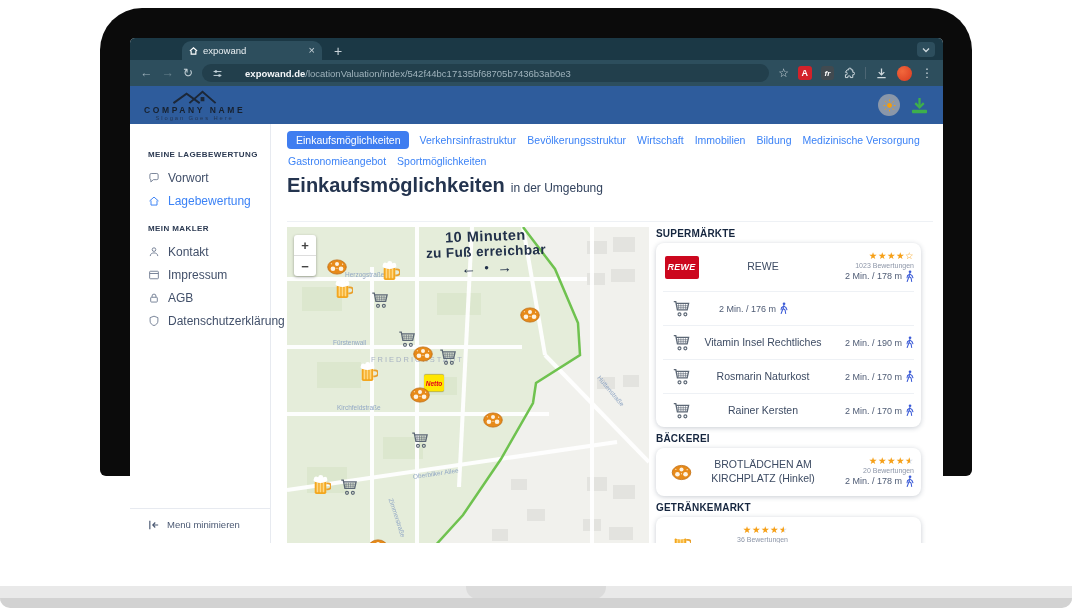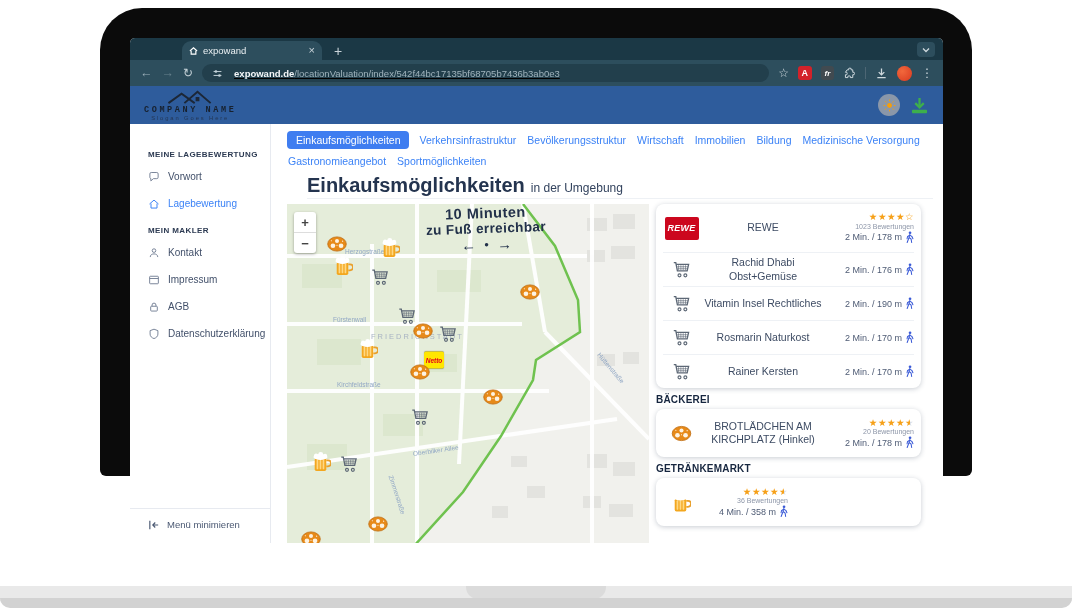--- a/index.html
+++ b/index.html
@@ -15,49 +15,49 @@
   .tabstrip{height:22px;background:#1b3845;display:flex;align-items:flex-end;position:relative;}
   .tab{margin-left:52px;width:126px;height:19px;background:#2d4e5d;border-radius:9px 9px 0 0;display:flex;align-items:center;gap:5px;padding:0 7px;}
   .tabtitle{font-size:9.5px;color:#e9eff2;flex:1;}
   .tabclose{color:#c9d4da;font-size:11px;line-height:1;cursor:pointer;}
   .newtab{color:#c9d4da;font-size:14px;margin:0 0 2px 12px;line-height:1;cursor:pointer;}
   .tabsearch{position:absolute;right:8px;bottom:3px;width:18px;height:15px;background:#2d4e5d;border-radius:4px;display:flex;align-items:center;justify-content:center;cursor:pointer;}
   .toolbar{height:26px;background:#2d4e5d;display:flex;align-items:center;padding:0 10px;gap:9px;}
   .navbtn{color:#9eb2bc;font-size:12.5px;line-height:1;cursor:pointer;}
   .navbtn.fwd{opacity:.5;}
   .reload{color:#c4d1d7;font-size:12px;cursor:pointer;}
-  .urlpill{width:560px;height:18px;background:#223f4c;border-radius:9px;display:flex;align-items:center;gap:11px;padding:0 10px;overflow:hidden;white-space:nowrap;cursor:text;text-decoration:underline;}
+  .urlpill{width:560px;height:18px;background:#223f4c;border-radius:9px;display:flex;align-items:center;gap:22px;padding:0 10px;overflow:hidden;white-space:nowrap;cursor:text;}
   .domain{font-size:9.5px;color:#f4f7f9;font-weight:bold;}
   .path{font-size:9.5px;color:#9fb3bc;}
   .tbicon{color:#cfd9de;font-size:12px;line-height:1;cursor:pointer;}
   .adobe{width:14px;height:14px;background:#d3222a;border-radius:3px;color:#fff;font-size:9px;font-weight:bold;display:flex;align-items:center;justify-content:center;cursor:pointer;}
   .frx{width:14px;height:14px;background:#414a50;border-radius:3px;color:#fff;font-size:8px;font-style:italic;font-weight:bold;display:flex;align-items:center;justify-content:center;cursor:pointer;}
   .sep{width:1px;height:12px;background:#4d6674;}
   .avatar{width:15px;height:15px;border-radius:50%;background:radial-gradient(circle at 35% 35%,#f2683c,#d93a20);cursor:pointer;}
   
   .appheader{height:38px;background:#2e5c9c;display:flex;align-items:center;padding:0 14px;}
   .logo{display:flex;flex-direction:column;align-items:center;}
-  .logoname{font-size:8.5px;letter-spacing:2.6px;color:#17212f;font-weight:bold;font-family:Liberation Mono, monospace;}
+  .logoname{font-size:8.5px;letter-spacing:2.6px;color:#17212f;font-weight:bold;font-family:Liberation Sans, sans-serif;}
   .logoslogan{font-size:5.8px;letter-spacing:1.9px;color:#223048;opacity:.85;}
   .hdricons{margin-left:auto;display:flex;align-items:center;gap:10px;}
   .suncircle{width:22px;height:22px;border-radius:50%;background:#8a97a9;display:flex;align-items:center;justify-content:center;cursor:pointer;}
   
   .appbody{display:flex;height:419px;background:#fff;}
   .sidenav{width:141px;border-right:1px solid #e7eaf0;position:relative;padding-top:14px;box-sizing:border-box;flex:none;}
   .navsec{font-size:8px;font-weight:bold;color:#2c3a52;letter-spacing:.4px;margin:12px 0 7px 18px;}
-  .navitem{display:flex;align-items:center;gap:8px;padding:4.5px 18px;font-size:10px;color:#42506a;cursor:pointer;margin-top:6px;}
+  .navitem{display:flex;align-items:center;gap:8px;padding:4.5px 18px;font-size:12px;color:#42506a;cursor:pointer;}
   .navitem .nicon{display:flex;color:#6d7990;}
   .navitem.active{color:#3b82f6;}
   .navitem.active .nicon{color:#3b82f6;}
   .sidebottom{position:absolute;left:0;right:0;bottom:0;padding:10px 18px 13px;border-top:1px solid #e7eaf0;display:flex;gap:7px;align-items:center;font-size:9.5px;color:#4a5872;cursor:pointer;}
   .main{flex:1;padding:7px 10px 0 16px;box-sizing:border-box;min-width:0;}
   .pills{display:flex;flex-wrap:wrap;gap:4px 9px;align-items:center;}
   .pill{font-size:10.5px;color:#3b82f6;padding:2px 1px;white-space:nowrap;cursor:pointer;}
   .pill.active{background:#3f7df0;color:#fff;border-radius:4px;padding:3px 9px;}
-  .titlebar{margin-top:5px;padding-bottom:1px;border-bottom:1px solid #eef1f5;margin-left:20px;}
+  .titlebar{margin-top:5px;padding-bottom:24px;border-bottom:1px solid #eef1f5;}
   .ptitle{font-size:20px;font-weight:bold;color:#24344f;}
   .psub{font-size:12px;color:#33435e;margin-left:6px;}
   .content{display:flex;gap:7px;margin-top:5px;}
   
   .mapwrap{width:362px;height:342px;position:relative;flex:none;overflow:hidden;background:#f1f1ed;}
   .basemap{position:absolute;left:0;top:0;}
   .zoomctl{position:absolute;left:7px;top:8px;width:22px;background:#fff;border-radius:3px;box-shadow:0 1px 3px rgba(0,0,0,.35);z-index:6;}
   .zbtn{height:20px;display:flex;align-items:center;justify-content:center;font-size:13px;font-weight:bold;color:#444;cursor:pointer;}
   .zbtn + .zbtn{border-top:1px solid #ddd;}
   .annotation{position:absolute;left:116px;top:1px;width:166px;text-align:center;transform:rotate(-2deg);color:#22314a;z-index:5;}
@@ -480,20 +480,21 @@
                 <div class="ann2">zu Fuß erreichbar</div>
                 <div class="annarrows">
                     <span class="arr">←</span>
                     <span class="anndot">●</span>
                     <span class="arr">→</span>
                   </div>
               </div>
             </div>
 
             <div class="panel">
+                <div class="sectitle">SUPERMÄRKTE</div>
                 <div class="card">
                   <div class="lrow tall">
                     <div class="ricon">
                       <div class="rewelogo">
                         <span class="rewetxt">REWE</span>
                       </div>
                     </div>
                     <div class="rname">REWE</div>
                     <div class="rmeta">
                       <div class="stars"><span class="st">★</span><span class="st">★</span><span class="st">★</span><span class="st">★</span><span class="st">☆</span></div>
@@ -511,21 +512,20 @@
                   </div>
                   <div class="lrow">
                     <div class="ricon">
                       <svg width="19" height="17" viewBox="0 0 24 22">
                         <path d="M2 2.2h2.6l2.1 10.6h12.6l1.9-8.4H5.4" fill="none" stroke="#5c6775" stroke-width="1.7"></path>
                         <path d="M8.2 5.4v6.4M11.2 5.4v6.4M14.2 5.4v6.4M17.2 5.4v6.4M6.6 7.4h13.6M7 10h12.6" stroke="#5c6775" stroke-width="0.8"></path>
                         <circle cx="9.4" cy="18.6" r="1.9" fill="none" stroke="#5c6775" stroke-width="1.5"></circle>
                         <circle cx="17" cy="18.6" r="1.9" fill="none" stroke="#5c6775" stroke-width="1.5"></circle>
                       </svg>
                     </div>
-                    <div class="rname">Rachid Dhabi Obst+Gemüse</div>
                     <div class="rmeta">
                       <div class="dist">
                         <span>2 Min. / 176 m</span>
                         <span style="display:flex;">
                           <svg width="9" height="13" viewBox="0 0 10 14">
                             <circle cx="5.6" cy="1.7" r="1.5" fill="#3b5bd7"></circle>
                             <path d="M5.4 3.4 4.5 7l-2.1 5.6M4.5 7l2.3 1.8.6 3.8M5.2 4.4 2.8 6l-.5 2.4M5.8 4.6l2 1.5 1 2.2" fill="none" stroke="#3b5bd7" stroke-width="1.15" stroke-linecap="round"></path>
                           </svg>
                         </span>
                       </div>

